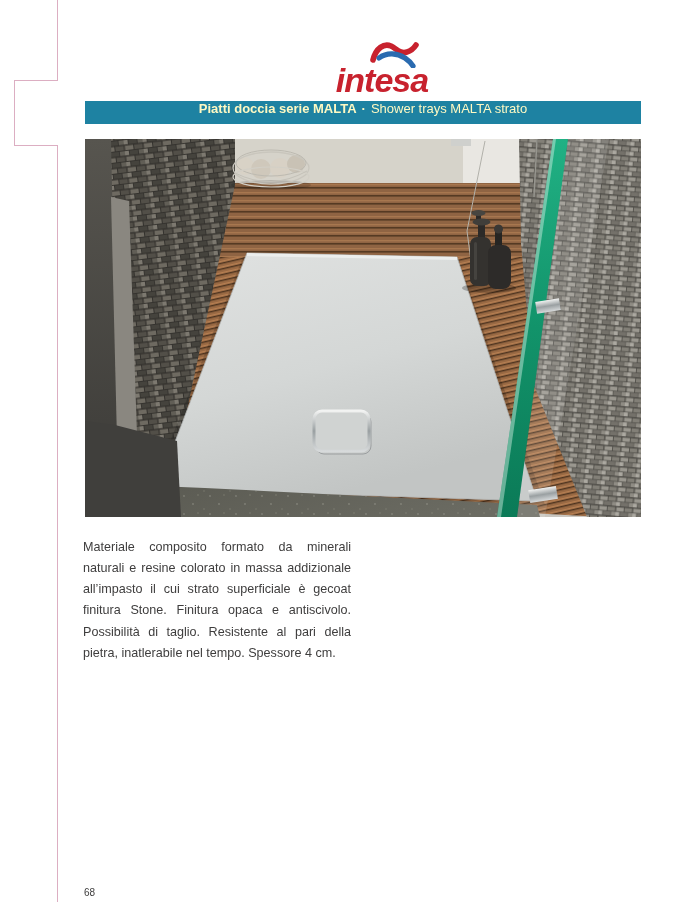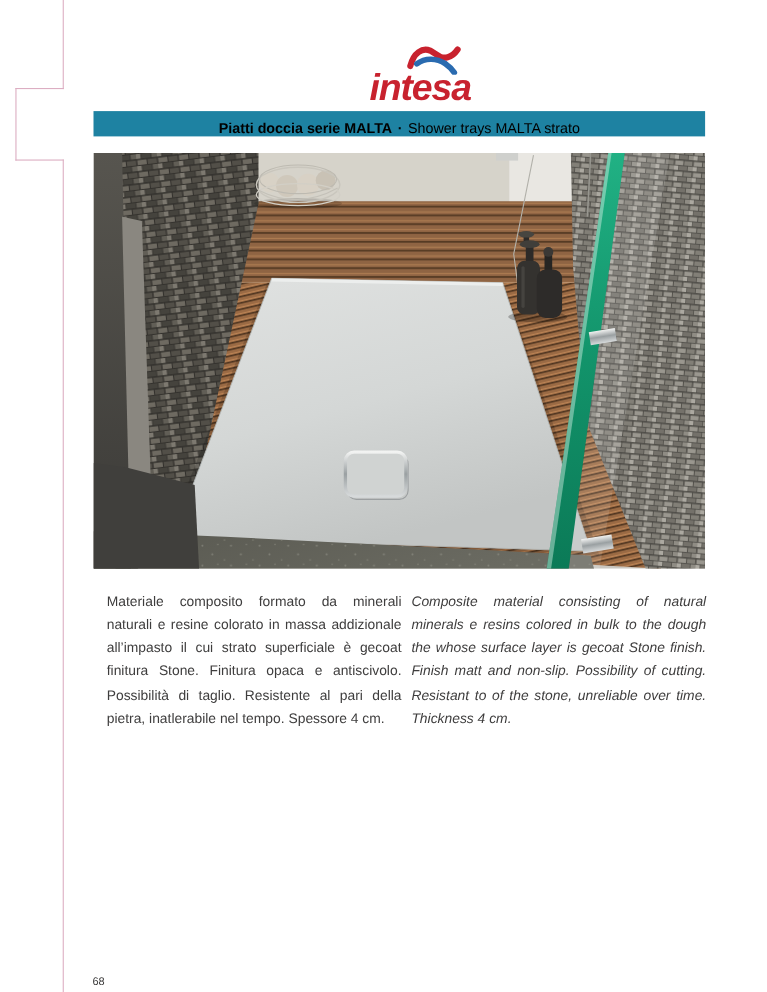--- a/index.html
+++ b/index.html
@@ -20,32 +20,32 @@
   .logo .swoosh{position:absolute;right:12px;top:-3px;}
   .logo .word{
     position:absolute;left:0;top:18px;width:100%;
     font-size:34px;font-weight:bold;font-style:italic;letter-spacing:-1px;
     color:#c8222e;line-height:36px;
   }
 
   
   .header-bar{
     position:absolute;left:85px;top:101px;width:556px;height:23px;
-    background:#1e82a2;color:#000000;display:flex;align-items:flex-end;justify-content:center;
+    background:#1e82a2;color:#fef9c3;display:flex;align-items:flex-start;justify-content:center;
     font-size:13px;white-space:nowrap;
   }
   .header-bar .t-bold{font-weight:bold;}
   .header-bar .sep{margin:0 5px;font-weight:bold;}
 
   
   .photo{position:absolute;left:85px;top:139px;width:556px;height:378px;}
   .photo svg{display:block;}
 
   
-  .description{position:absolute;left:97px;top:524px;width:556px;display:flex;gap:9px;}
+  .description{position:absolute;left:83px;top:524px;width:556px;display:flex;gap:9px;}
   .description .col{
     width:268px;font-size:12.6px;line-height:21.3px;color:#3e3d3d;text-align:justify;
   }
   .description .col.en{font-style:italic;}
 
   
   .page-number{position:absolute;left:84px;top:875px;font-size:10px;color:#3e3d3d;margin-top:12px;}
 </style>
 </head>
 <body>
@@ -198,16 +198,15 @@
       <rect x="410" y="92" width="7" height="18" fill="#262523"></rect>
       <circle cx="413.5" cy="90" r="4.5" fill="#3a3835"></circle>
       <rect x="403" y="106" width="23" height="44" rx="8" fill="#2d2b29"></rect>
       <rect x="389" y="103" width="3" height="38" rx="1.5" fill="#555350" opacity="0.5"></rect>
     </g>
   </svg>
 </div>
 
 <div class="description">
   <p class="col it">Materiale composito formato da minerali naturali e resine colorato in massa addizionale all’impasto il cui strato superficiale è gecoat finitura Stone. Finitura opaca e antiscivolo. Possibilità di taglio. Resistente al pari della pietra, inatlerabile nel tempo. Spessore 4 cm.</p>
-  <p class="col en">Composite material consisting of natural minerals e resins colored in bulk to the dough the whose surface layer is gecoat Stone finish. Finish matt and non-slip. Possibility of cutting. Resistant to of the stone, unreliable over time. Thickness 4 cm.</p>
 </div>
 
 <div class="page-number">68</div>
 
 </body></html>

